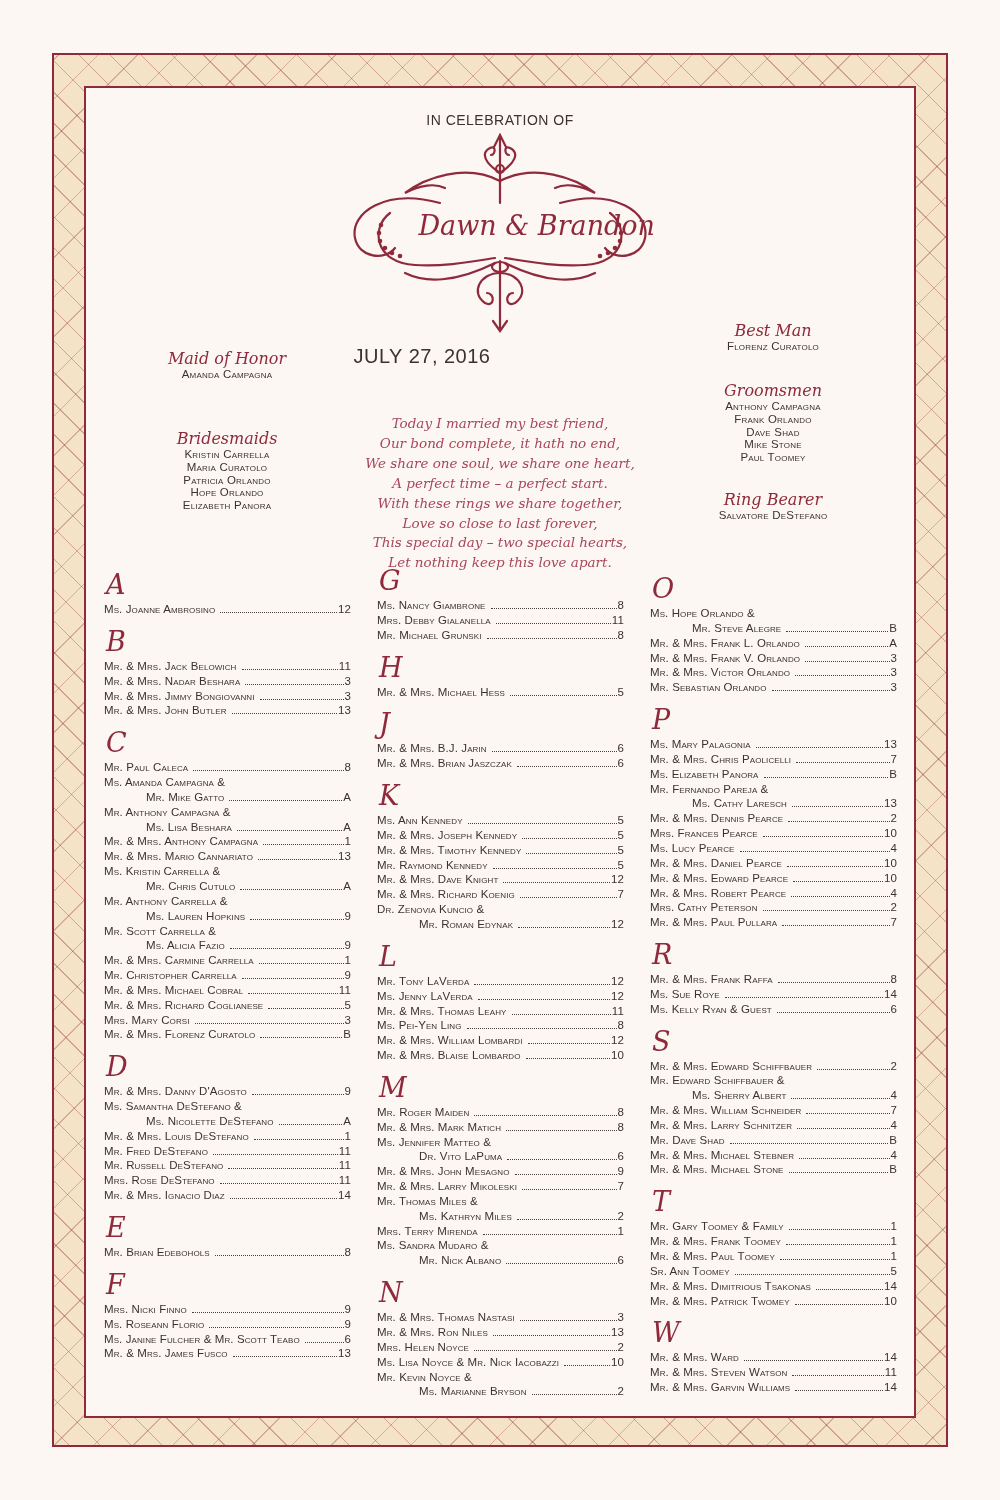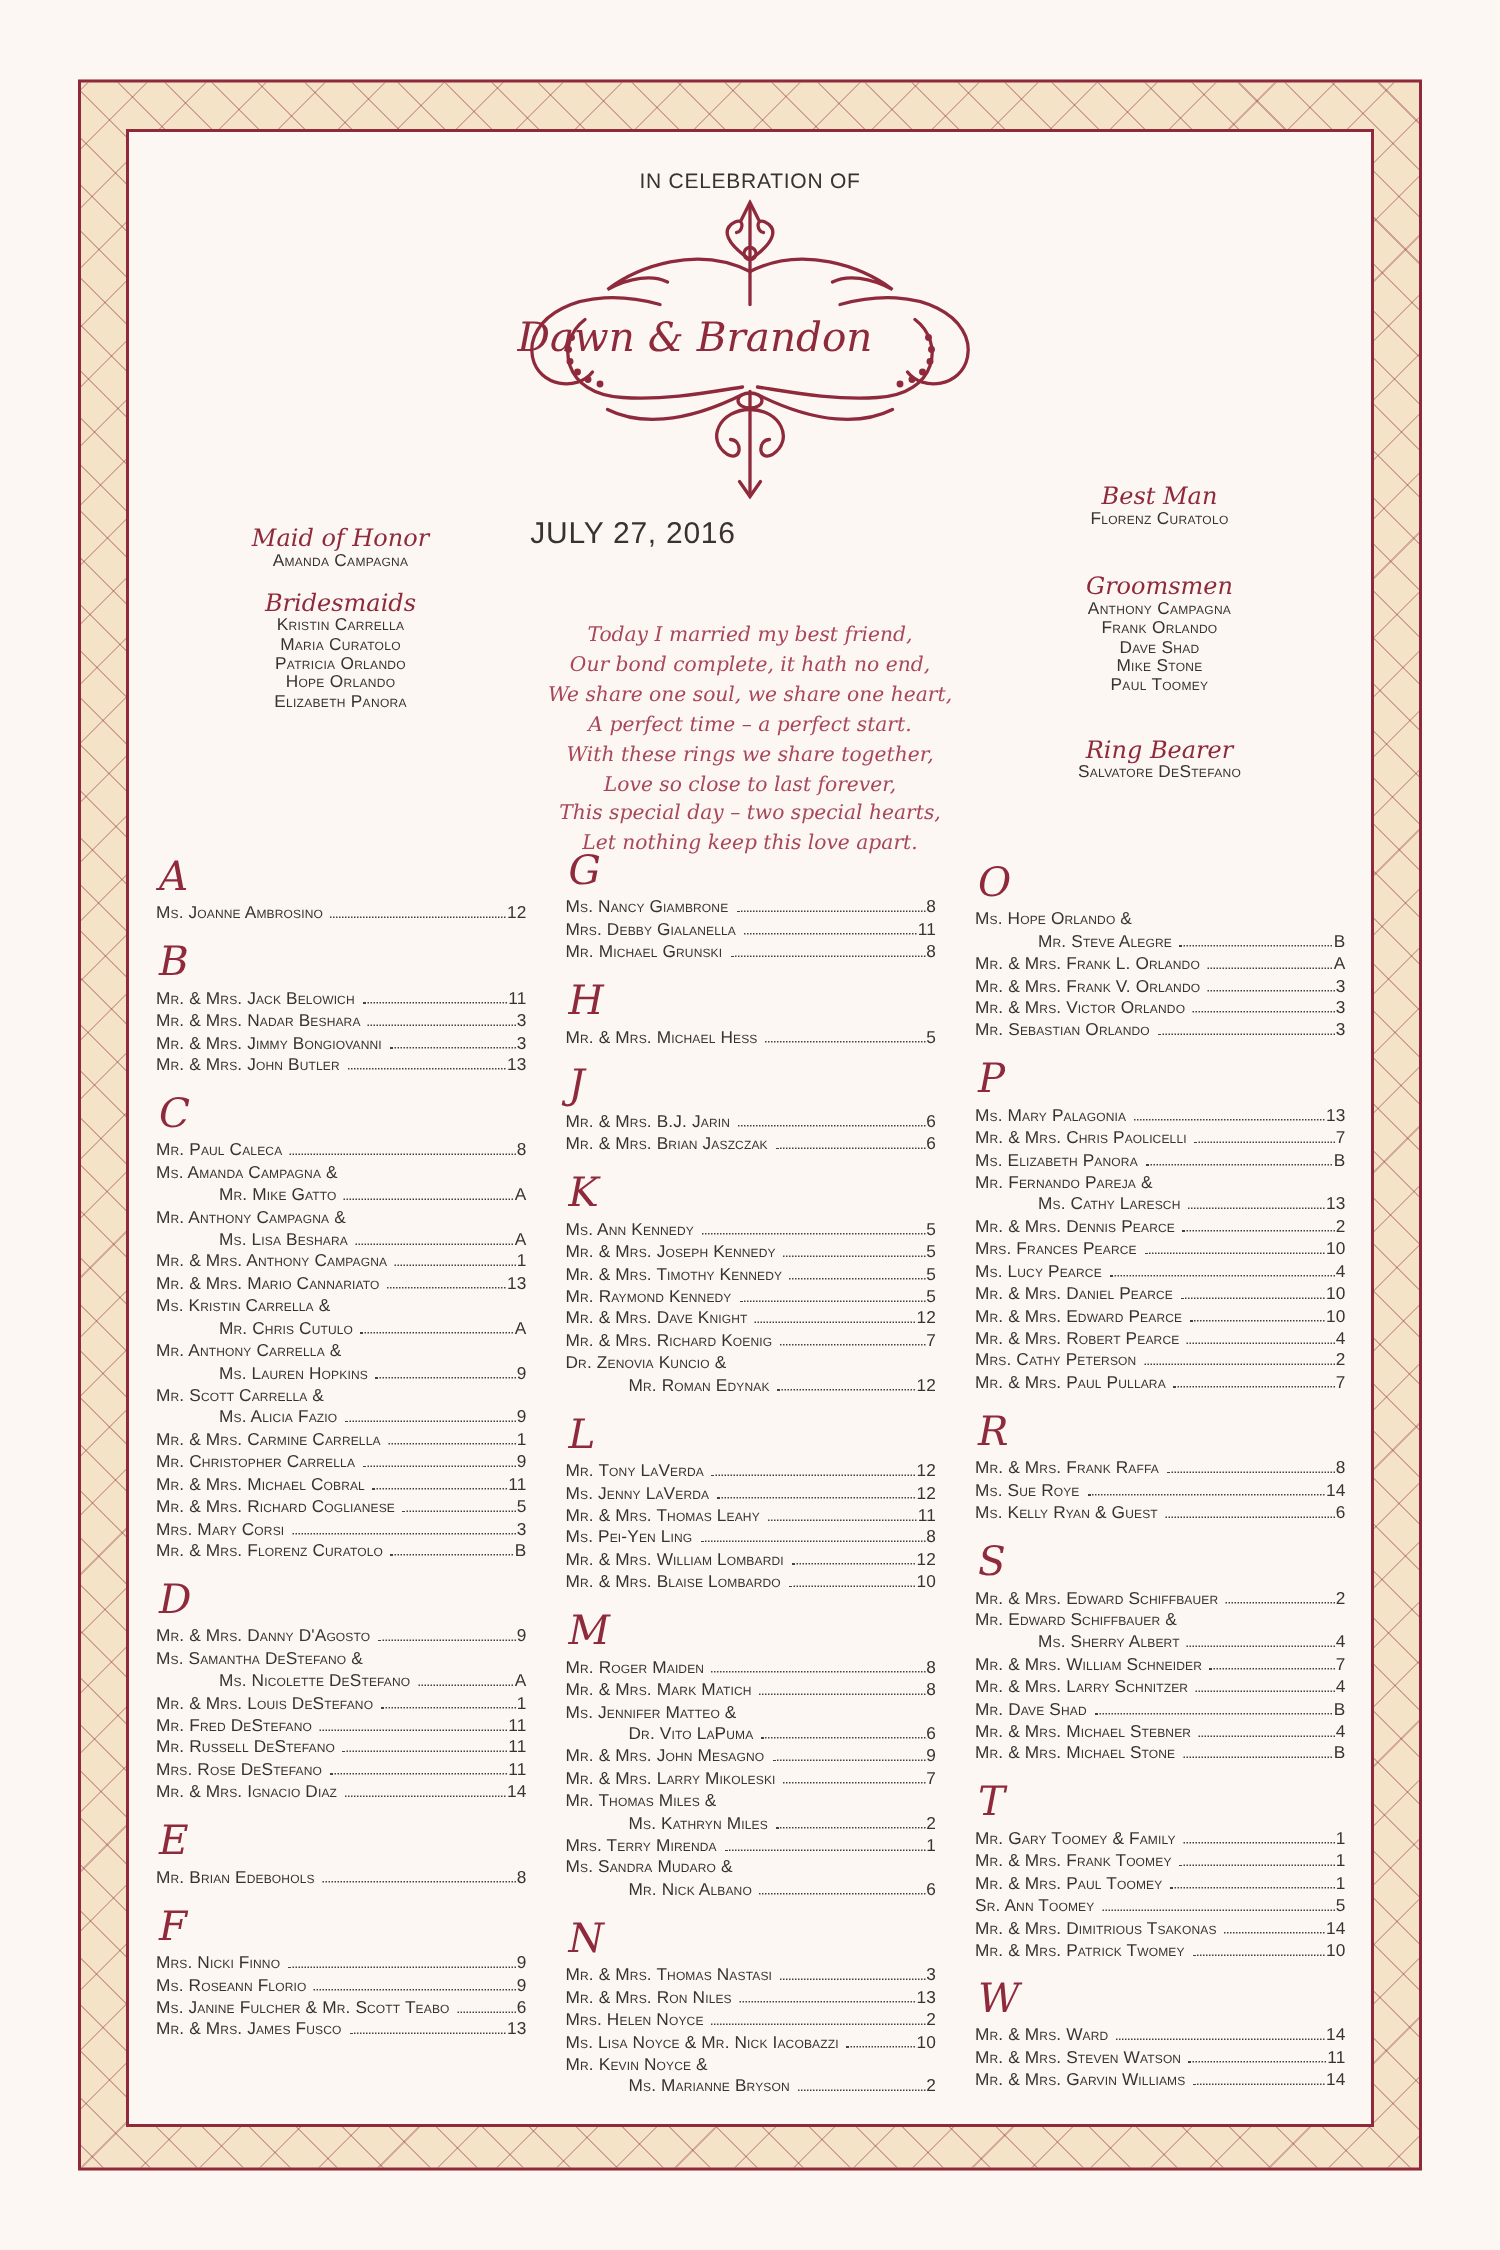--- a/index.html
+++ b/index.html
@@ -16,21 +16,21 @@
   }
   .frame-inner-line {
     position: absolute; left: 84px; top: 86px; width: 832px; height: 1332px;
     border: 2px solid #8e2a3c; background: #fcf7f2;
   }
 
   .celebration { position: absolute; left: 0; width: 1000px; top: 112px; text-align: center;
     font-family: "Liberation Sans", sans-serif; font-size: 14px; letter-spacing: 0.5px; color: #3a3230; }
 
   .monogram { position: absolute; left: 345px; top: 133px; width: 310px; height: 200px; }
-  .couple-names { position: absolute; left: 345px; top: 210px; width: 310px; text-align: left;
+  .couple-names { position: absolute; left: 345px; top: 210px; width: 310px; text-align: right;
     font-family: "DejaVu Serif", serif; font-style: italic; font-size: 27px; color: #8e2a3c; }
 
   .date { position: absolute; left: 0; width: 844px; top: 345px; text-align: center;
     font-family: "Liberation Sans", sans-serif; font-size: 20px; letter-spacing: 0.5px; color: #3a3230; }
 
   .poem { position: absolute; left: 350px; width: 300px; top: 382px; text-align: center;
     font-family: "DejaVu Serif", serif; font-style: italic; font-size: 13.5px; line-height: 19.9px; color: #a8465a; margin-top: 32px; }
 
   .party-block { position: absolute; text-align: center; width: 200px; }
   .party-title { font-family: "DejaVu Serif", serif; font-style: italic; font-size: 16px; color: #8e2a3c; line-height: 19px; }
@@ -107,21 +107,21 @@
   <div>Love so close to last forever,</div>
   <div>This special day – two special hearts,</div>
   <div>Let nothing keep this love apart.</div>
 </div>
 
 <div class="party-block" style="left:127px; top:349px;">
   <div class="party-title">Maid of Honor</div>
   <div class="party-name">Amanda Campagna</div>
 </div>
 
-<div class="party-block" style="left:127px; top:392px;">
+<div class="party-block" style="left:127px; top:429px;">
   <div class="party-title">Bridesmaids</div>
   <div class="party-name">Kristin Carrella</div>
   <div class="party-name">Maria Curatolo</div>
   <div class="party-name">Patricia Orlando</div>
   <div class="party-name">Hope Orlando</div>
   <div class="party-name">Elizabeth Panora</div>
 </div>
 
 <div class="party-block" style="left:673px; top:321px;">
   <div class="party-title">Best Man</div>

